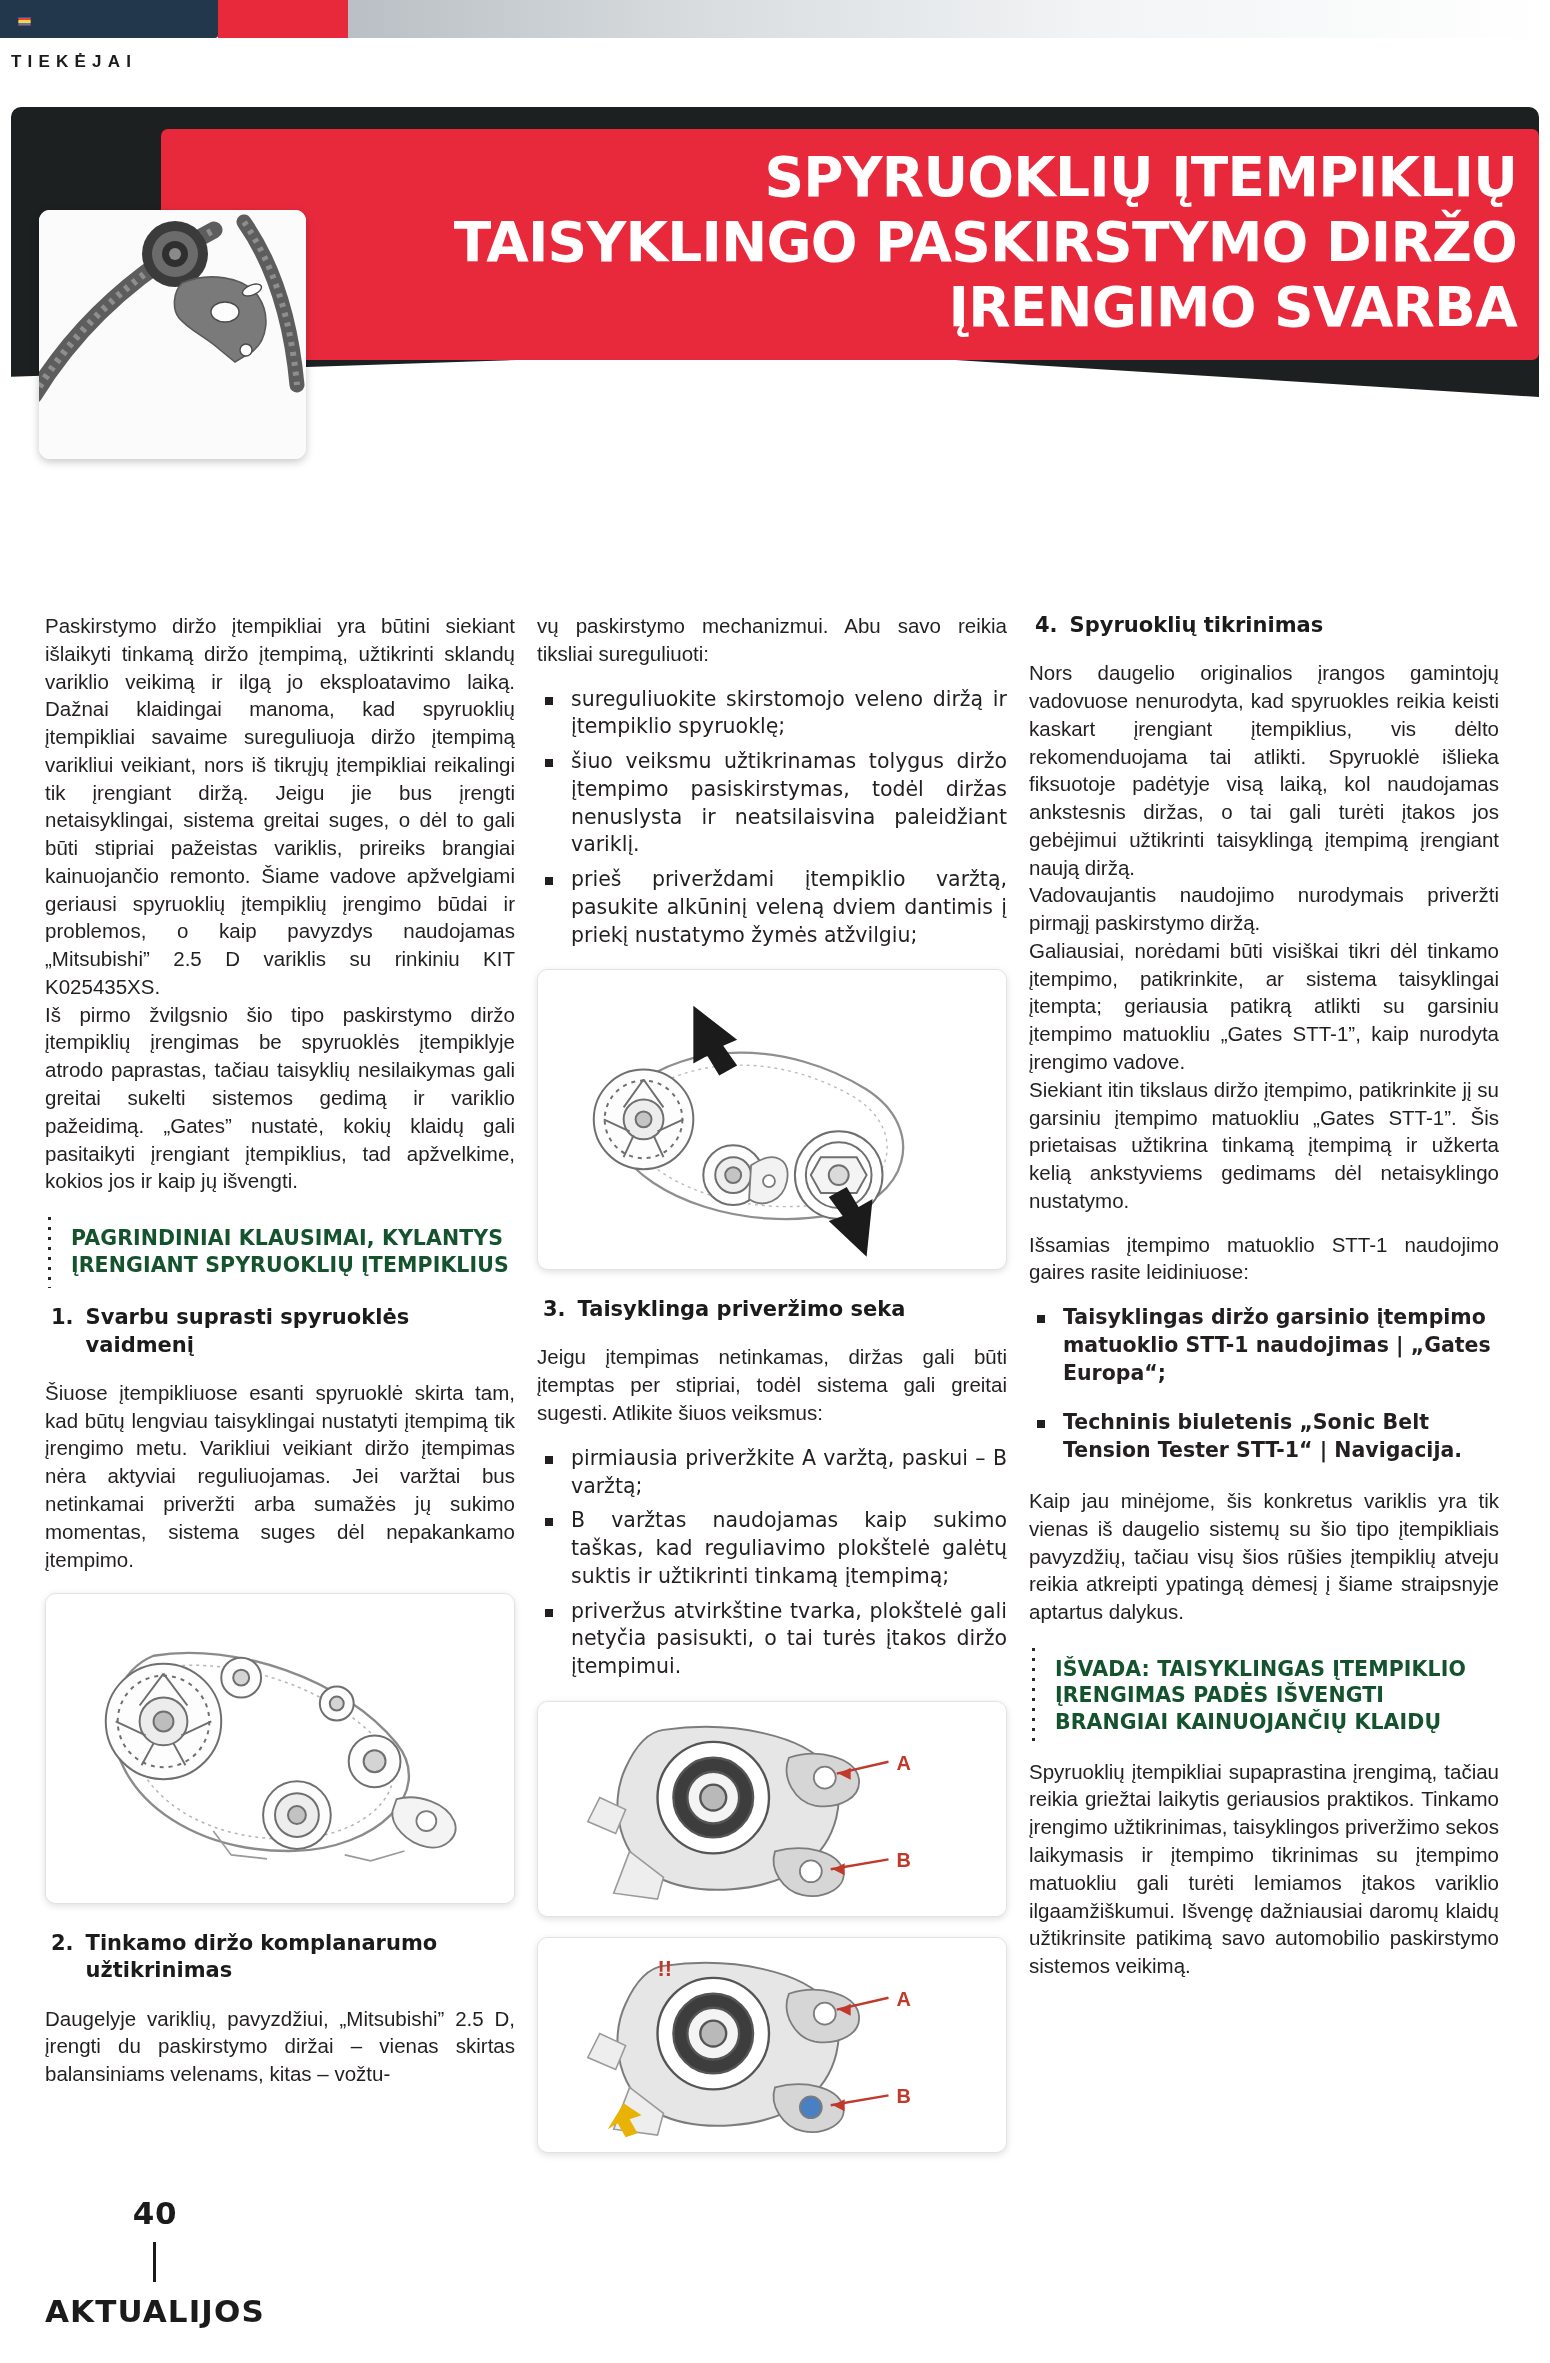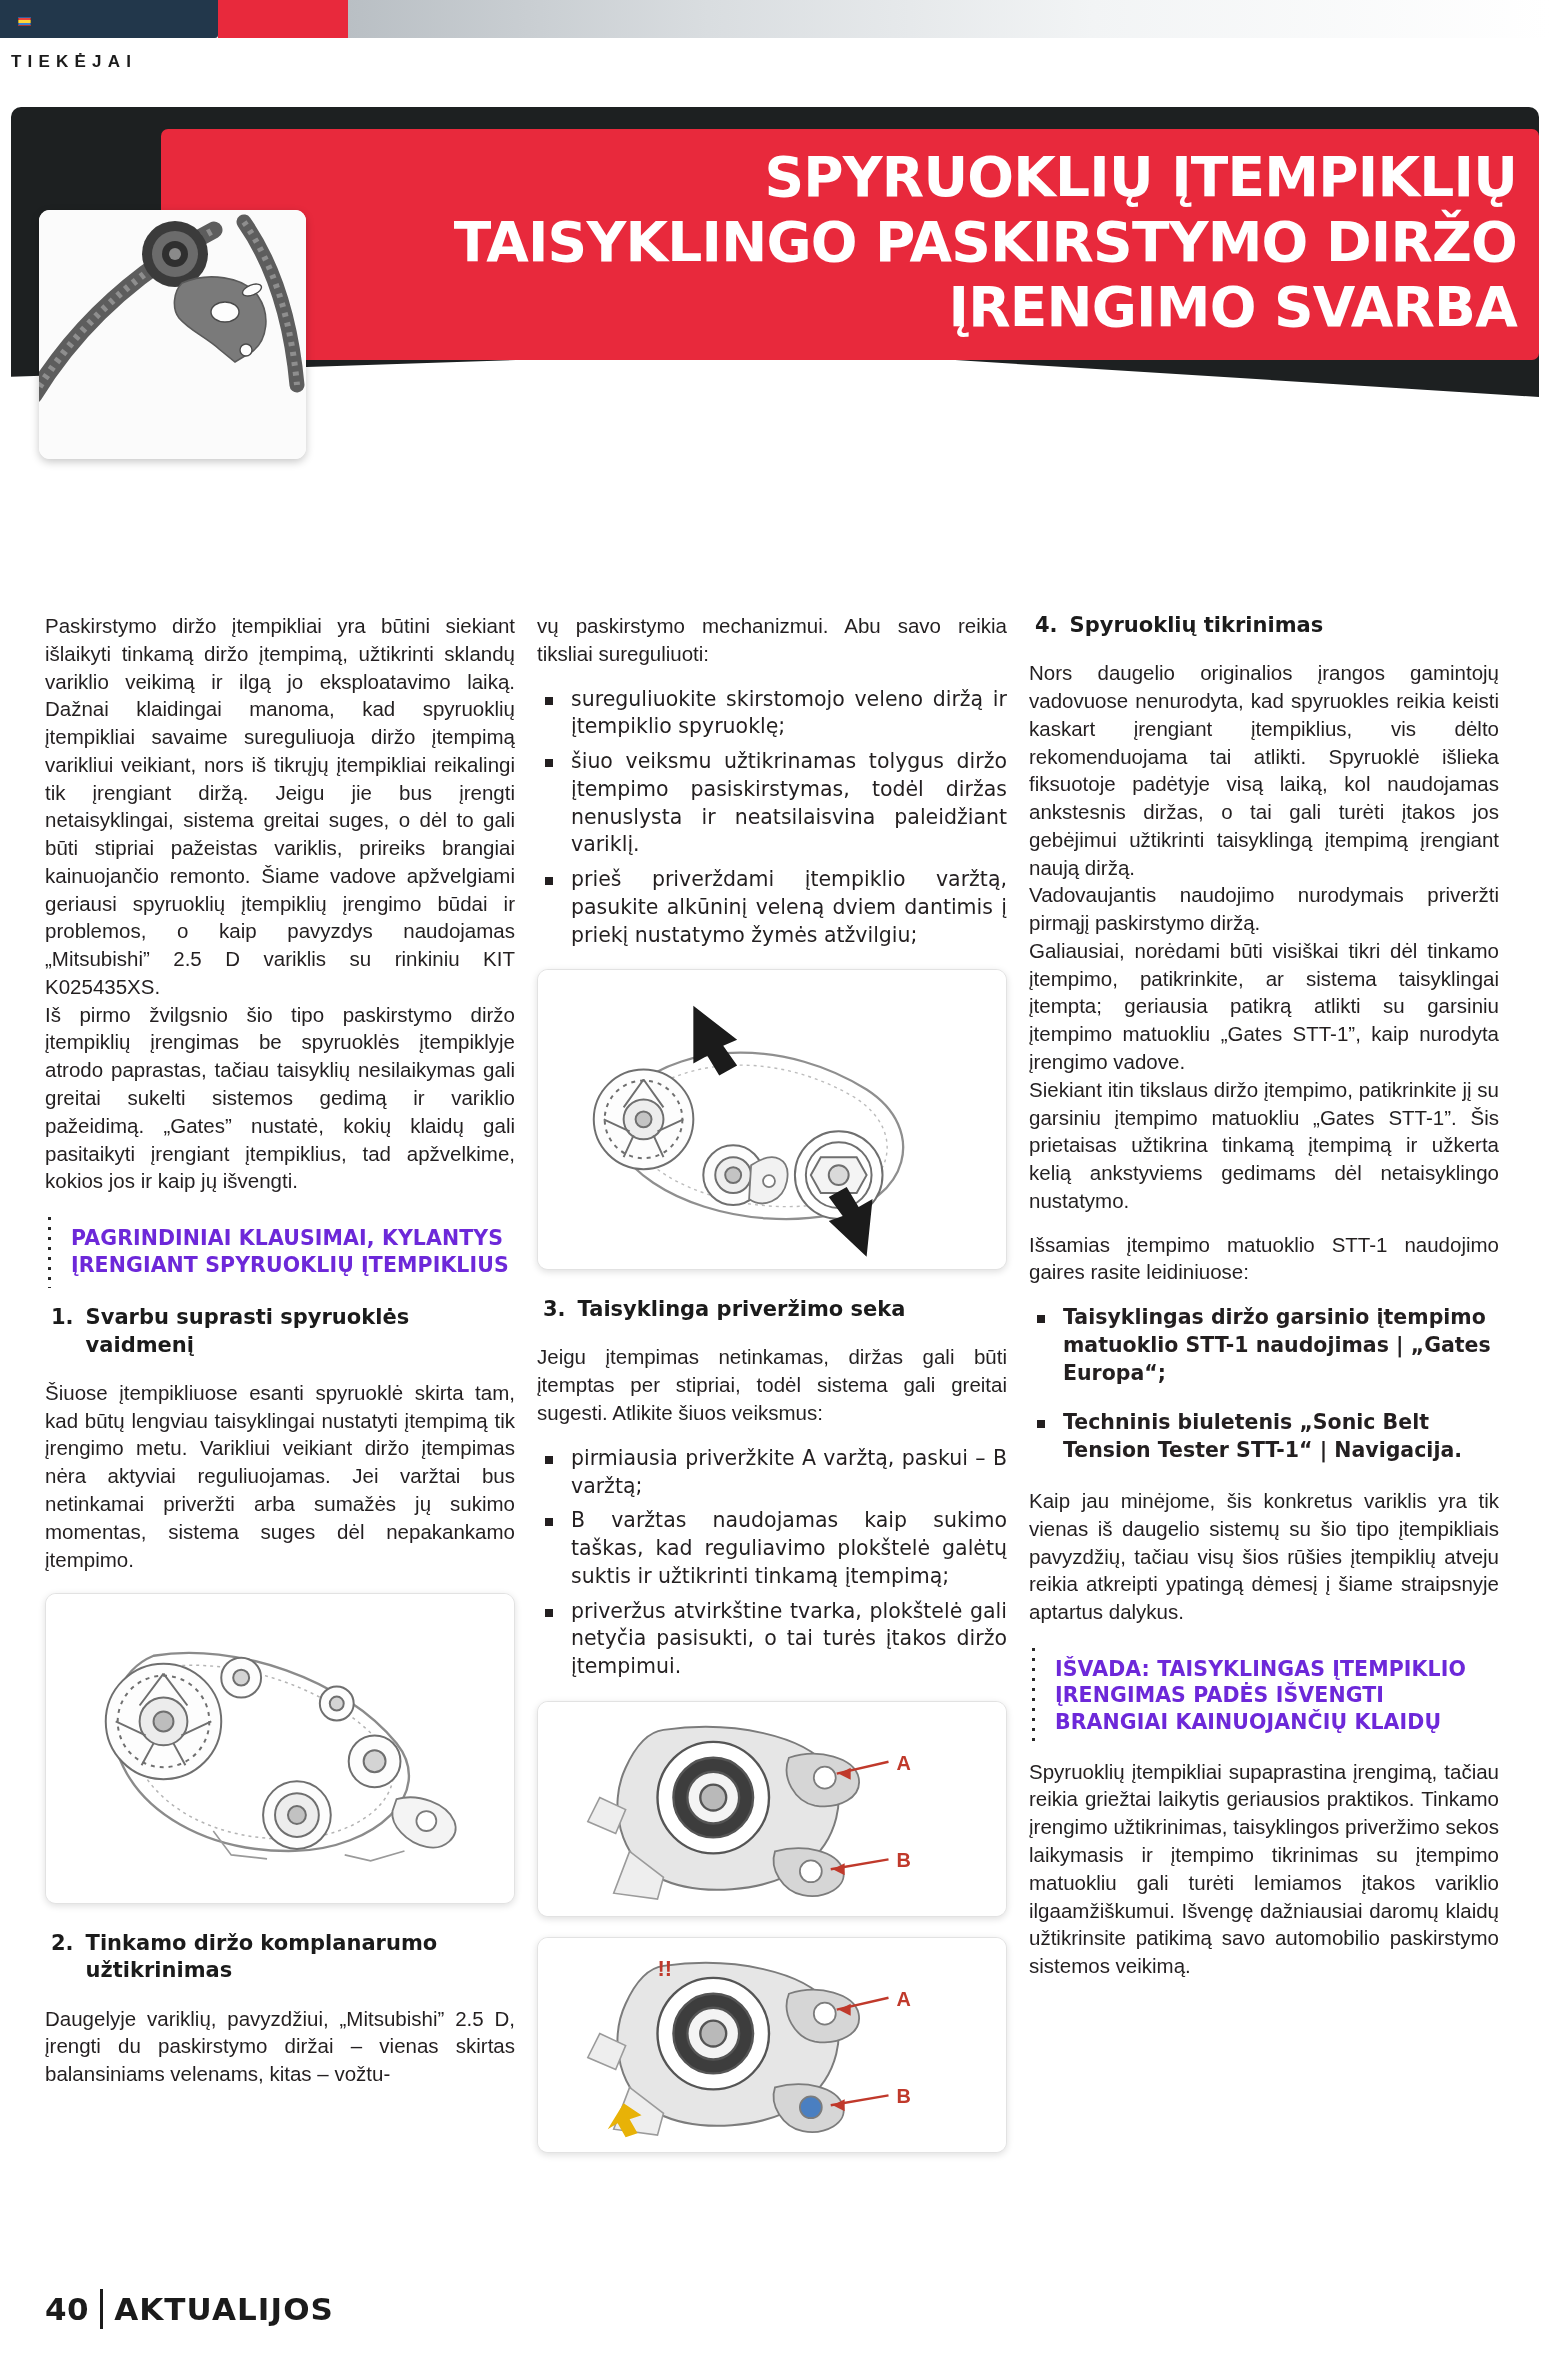--- a/index.html
+++ b/index.html
@@ -156,21 +156,21 @@
     bottom: -10px;
     width: 3px;
     background-image: repeating-linear-gradient(to bottom,
       #2a2a2a 0 3px, transparent 3px 10px);
   }
   .dotted-head h3 {
     font-family: "DejaVu Sans", sans-serif;
     font-size: 20.5px;
     font-weight: 700;
     line-height: 1.30;
-    color: #6d28d9;
+    color: #14532d;
     letter-spacing: 0.1px;
   }
 
   .num-head {
     display: flex;
     gap: 12px;
     font-family: "DejaVu Sans", sans-serif;
     font-size: 21px;
     font-weight: 700;
     color: #1b1b1b;
@@ -227,20 +227,21 @@
   
   .footer {
     position: absolute;
     left: 45px;
     bottom: 34px;
     display: flex;
     align-items: center;
     gap: 11px;
     font-family: "DejaVu Sans", sans-serif;
     color: #1b1b1b;
+    flex-direction: column;
   }
   .footer .pg { font-size: 31px; font-weight: 700; letter-spacing: 0.5px; }
   .footer .bar { width: 3px; height: 40px; background: #1b1b1b; }
   .footer .sec { font-size: 31px; font-weight: 700; letter-spacing: 1.1px; }
 </style>
 </head>
 <body>
 
 <div class="page">
 

